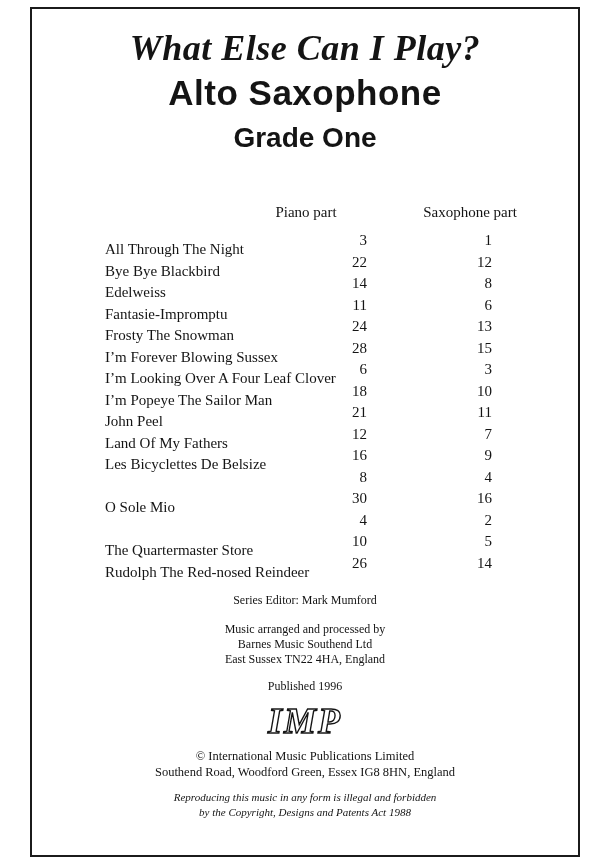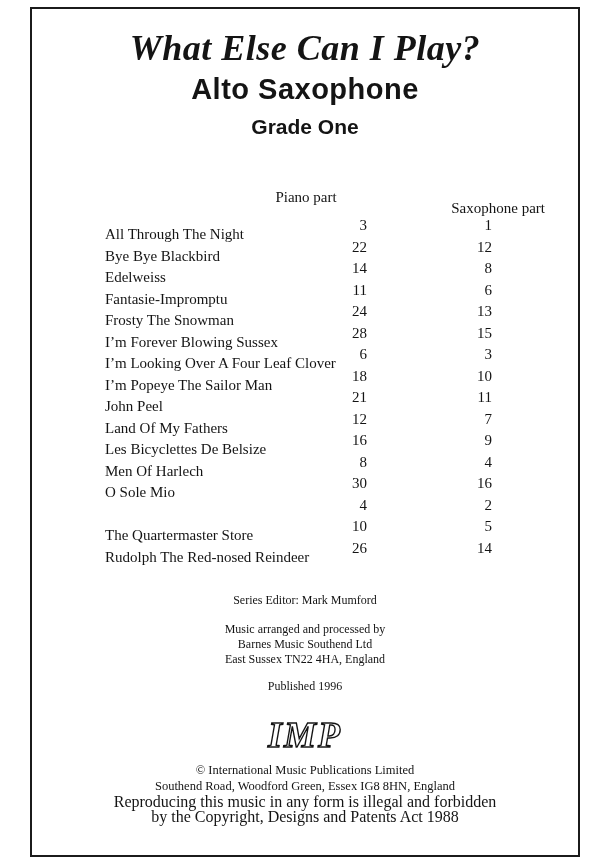--- a/index.html
+++ b/index.html
@@ -28,65 +28,65 @@
     font-family: "Liberation Serif", serif;
     font-style: italic;
     font-weight: bold;
     font-size: 36px;
     line-height: 1.1;
     letter-spacing: 0.5px;
   }
   .instrument {
     font-family: "Liberation Sans", sans-serif;
     font-weight: bold;
-    font-size: 29px;
+    font-size: 35px;
     line-height: 1.1;
     margin-top: 5px;
     letter-spacing: 0.5px;
   }
   .grade {
     font-family: "Liberation Sans", sans-serif;
     font-weight: bold;
-    font-size: 21px;
+    font-size: 28px;
     margin-top: 10px;
   }
   .toc {
     position: relative;
     margin-left: 73px;
     margin-top: 50px;
     width: 460px;
     font-size: 15px;
   }
   .toc-head { position: relative; height: 26px; }
   .toc-head .h-piano {
     position: absolute; left: 140px; top: 0;
     width: 122px; text-align: center; white-space: nowrap;
   }
   .toc-head .h-sax {
-    position: absolute; left: 290px; top: 11px;
-    width: 150px; text-align: right; white-space: nowrap;
+    position: absolute; left: 290px; top: 0;
+    width: 150px; text-align: center; white-space: nowrap;
   }
   .toc-row { position: relative; height: 21.5px; line-height: 21.5px; }
   .toc-row .t { position: absolute; left: 0; top: 9px; white-space: nowrap; }
   .toc-row .p { position: absolute; left: 180px; top: 0; width: 82px; text-align: right; }
   .toc-row .s { position: absolute; left: 262px; top: 0; width: 125px; text-align: right; }
   .footer {
     position: absolute;
     left: 0; top: 584px;
     width: 546px;
     text-align: center;
     font-size: 12px;
     line-height: 15px;
   }
   .series-editor { margin-bottom: 14px; }
   .engraver { margin-bottom: 12px; }
-  .published { margin-bottom: 22px; font-family: Liberation Serif, serif; }
+  .published { margin-bottom: 8px; font-family: Liberation Serif, serif; }
   .logo-wrap { height: 42px; margin-bottom: 4px; font-style: italic; }
-  .copyright { font-size: 12.5px; line-height: 16px; margin-bottom: 0; font-family: Liberation Serif, serif; }
-  .legal { font-size: 16px; line-height: 15px; }
+  .copyright { font-size: 12.5px; line-height: 16px; margin-bottom: 10px; font-family: Liberation Serif, serif; }
+  .legal { font-size: 11px; line-height: 15px; font-style: italic; }
 </style>
 </head>
 <body>
 
 <div class="page-border"></div>
 
 <div class="content">
 
   <div class="masthead">
     <div class="series-title">What Else Can I Play?</div>
@@ -149,21 +149,20 @@
       <span class="t">Land Of My Fathers</span>
       <span class="p">12</span>
       <span class="s">7</span>
     </div>
     <div class="toc-row">
       <span class="t">Les Bicyclettes De Belsize</span>
       <span class="p">16</span>
       <span class="s">9</span>
     </div>
     <div class="toc-row">
-      <span class="t">Men Of Harlech</span>
       <span class="p">8</span>
       <span class="s">4</span>
     </div>
     <div class="toc-row">
       <span class="t">O Sole Mio</span>
       <span class="p">30</span>
       <span class="s">16</span>
     </div>
     <div class="toc-row">
       <span class="p">4</span>

